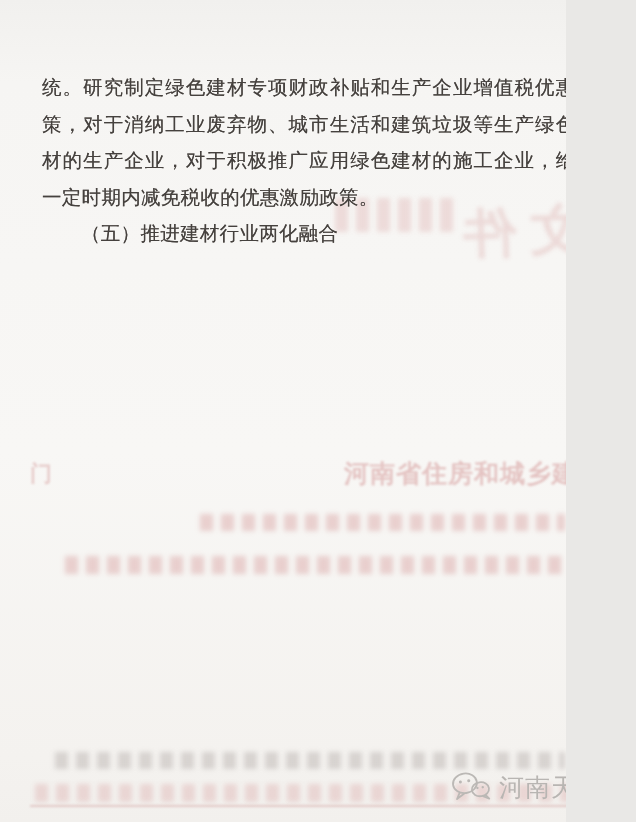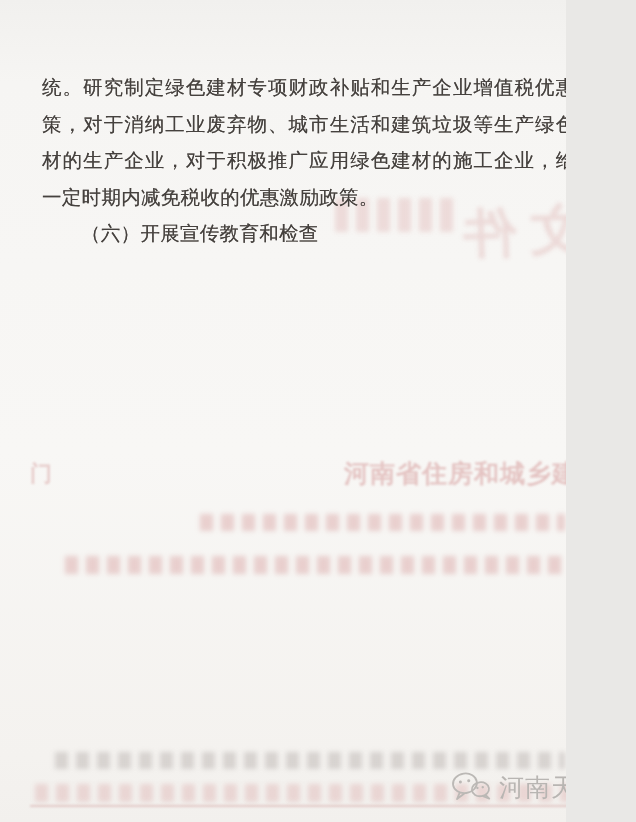--- a/index.html
+++ b/index.html
@@ -116,21 +116,21 @@
   <div class="ghost-text ghost-frag">门</div>
   <div class="ghost-text ghost-dept">河南省住房和城乡建设厅</div>
   <div class="ghost-band" style="left:200px; top:514px; width:365px; height:17px;"></div>
   <div class="ghost-band" style="left:65px; top:556px; width:500px; height:18px;"></div>
   <div class="ghost-band gray" style="left:55px; top:752px; width:510px; height:17px;"></div>
   <div class="ghost-band" style="left:35px; top:784px; width:560px; height:18px; opacity:.75;"></div>
   <div class="ghost-underline" style="left:30px; top:805px; width:600px;"></div>
 
   <div class="textblock">
     <p class="cont">统。研究制定绿色建材专项财政补贴和生产企业增值税优惠政策，对于消纳工业废弃物、城市生活和建筑垃圾等生产绿色建材的生产企业，对于积极推广应用绿色建材的施工企业，给予一定时期内减免税收的优惠激励政策。</p>
-    <p class="para heading">（六）开展宣传教育和检查</p>
+    <p class="para heading">（五）推进建材行业两化融合</p>
   </div>
 
   <div class="watermark">
     <span class="wicon">
       <svg width="42" height="34" viewBox="0 0 42 34">
         <g fill="none" stroke="#bbb8b5" stroke-width="1.8">
           <ellipse cx="15.5" cy="12.5" rx="12" ry="9.8"></ellipse>
           <path d="M9 21 L5.5 27 L13.5 22.5" stroke-linejoin="round"></path>
           <ellipse cx="30" cy="20.5" rx="8.6" ry="7"></ellipse>
           <path d="M34 26.5 L37.5 31 L31 27.5" stroke-linejoin="round"></path>

